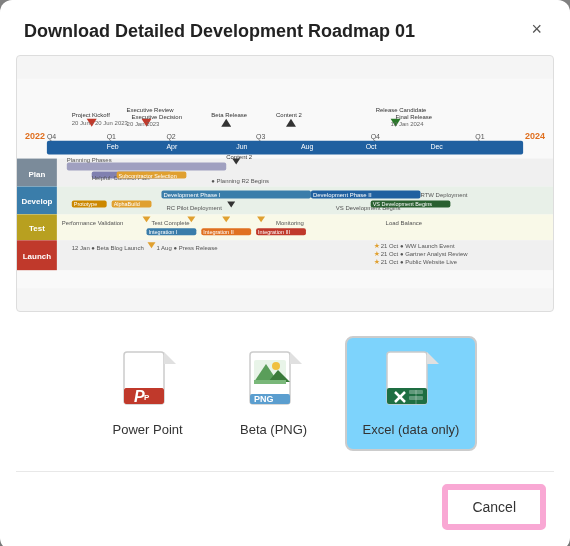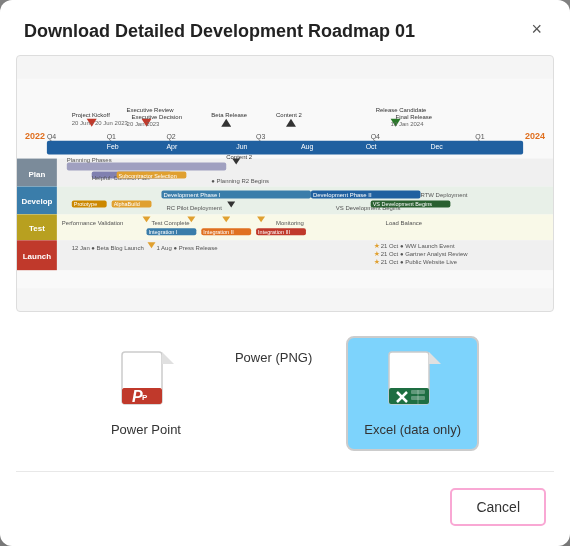--- a/index.html
+++ b/index.html
@@ -97,21 +97,21 @@
     }
     .modal-footer {
       padding: 12px 24px 20px 24px;
       display: flex;
       justify-content: flex-end;
       gap: 12px;
       margin-top: auto;
     }
     .btn-cancel {
       padding: 9px 24px;
-      border: 2px solid #f9a8d4;
+      border: 6px solid #f9a8d4;
       background: #fff;
       border-radius: 5px;
       font-size: 14px;
       color: #333;
       cursor: pointer;
     }
     .btn-download {
       padding: 9px 28px;
       background: #3a7d44;
       border: none;
@@ -267,21 +267,38 @@
             <polygon points="44,2 44,14 56,14" fill="#e0e0e0"></polygon>
             <rect x="4" y="38" width="40" height="16" rx="0" fill="#fff"></rect>
             <rect x="4" y="38" width="40" height="16" fill="#c0392b" rx="2"></rect>
             <text x="14" y="52" font-size="16" fill="#fff" font-weight="900" font-style="italic" font-family="Arial">P</text>
             <text x="24" y="50" font-size="8" fill="#fff" font-weight="700" font-family="Arial">P</text>
           </svg>
         </div>
           <span class="format-label">Power Point</span>
         </div>
         <div class="format-option">
-          <span class="format-label">Power (PNG)</span>
+        <div class="format-icon">
+          <svg width="56" height="64" viewBox="0 0 56 64" xmlns="http://www.w3.org/2000/svg">
+            <rect x="4" y="2" width="40" height="52" rx="3" fill="#fff" stroke="#ccc" stroke-width="1.5"></rect>
+            <polygon points="44,2 44,14 56,14" fill="#e0e0e0"></polygon>
+
+            <rect x="8" y="10" width="32" height="22" rx="2" fill="#e8f4e8"></rect>
+
+            <circle cx="30" cy="16" r="4" fill="#f0c040"></circle>
+
+            <polygon points="8,32 20,14 32,32" fill="#5a9e5a"></polygon>
+            <polygon points="22,32 32,20 44,32" fill="#3a7a3a"></polygon>
+
+            <rect x="8" y="30" width="32" height="4" fill="#7ab87a"></rect>
+            <rect x="4" y="44" width="40" height="10" fill="#5b9ecf" rx="2"></rect>
+            <text x="8" y="52" font-size="9" fill="#fff" font-weight="700" font-family="Arial">PNG</text>
+          </svg>
+        </div>
+          <span class="format-label">Beta (PNG)</span>
         </div>
         <div class="format-option selected">
         <div class="format-icon">
           <svg width="56" height="64" viewBox="0 0 56 64" xmlns="http://www.w3.org/2000/svg">
             <rect x="4" y="2" width="40" height="52" rx="3" fill="#fff" stroke="#ccc" stroke-width="1.5"></rect>
             <polygon points="44,2 44,14 56,14" fill="#e0e0e0"></polygon>
             <rect x="4" y="38" width="40" height="16" rx="2" fill="#1e6e42"></rect>
 
             <line x1="12" y1="42" x2="22" y2="52" stroke="#fff" stroke-width="2.5"></line>
             <line x1="22" y1="42" x2="12" y2="52" stroke="#fff" stroke-width="2.5"></line>

